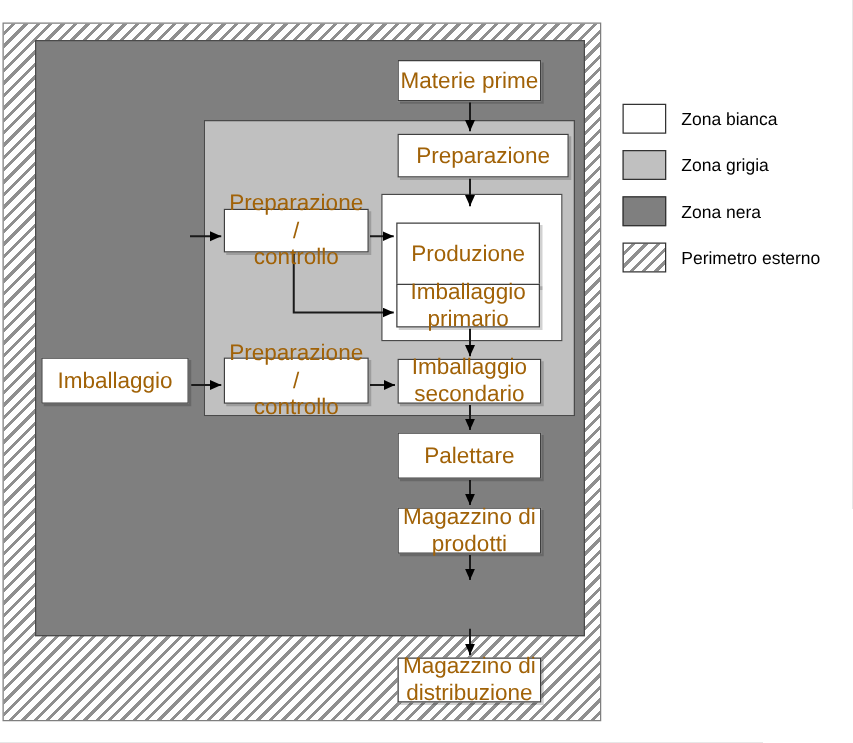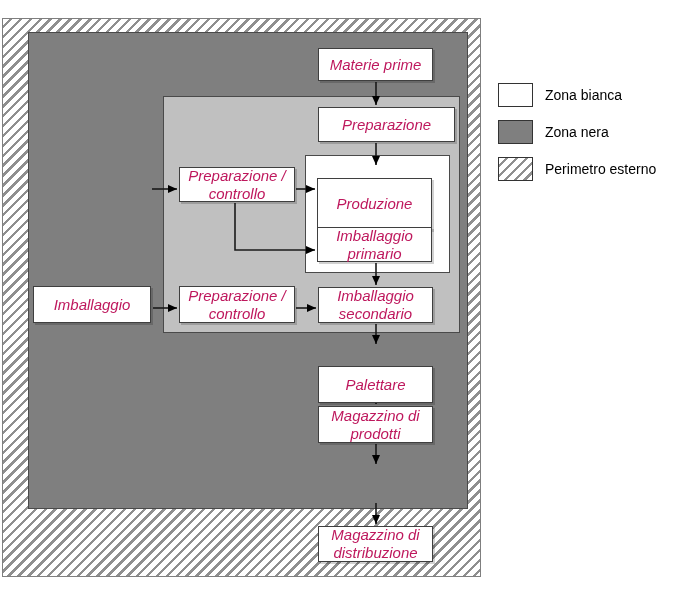--- a/index.html
+++ b/index.html
@@ -39,24 +39,23 @@
   
   .node {
     position: absolute;
     background: #ffffff;
     border: 1px solid #3f3f3f;
     box-shadow: 2px 2px 0 rgba(0,0,0,0.18);
     display: flex;
     align-items: center;
     justify-content: center;
     text-align: center;
-    color: #be185d;
-    font-size: 15px;
+    color: #a16207;
+    font-size: 18px;
     line-height: 1.2;
-    font-style: italic;
   }
   .node .lbl { white-space: pre-line; }
 
   
   .legend {
     position: absolute;
     left: 498px; top: 83px;
     display: flex;
     flex-direction: column;
     gap: 13px;
@@ -128,21 +127,21 @@
   <div class="node" style="left:317px;top:227px;width:115px;height:35px">
     <span class="lbl">Imballaggio
 primario</span>
   </div>
 
   <div class="node" style="left:318px;top:287px;width:115px;height:36px">
     <span class="lbl">Imballaggio
 secondario</span>
   </div>
 
-  <div class="node" style="left:318px;top:366px;width:115px;height:37px">
+  <div class="node" style="left:318px;top:346px;width:115px;height:37px">
     <span class="lbl">Palettare</span>
   </div>
 
   <div class="node" style="left:318px;top:406px;width:115px;height:37px">
     <span class="lbl">Magazzino di
 prodotti</span>
   </div>
 
 
   <div class="node" style="left:318px;top:526px;width:115px;height:36px">
@@ -164,20 +163,24 @@
     <span class="lbl">Preparazione /
 controllo</span>
   </div>
 
   <div class="legend">
     <div class="legend-row">
       <div class="swatch s-bianca"></div>
       <span class="legend-label">Zona bianca</span>
     </div>
     <div class="legend-row">
+      <div class="swatch s-grigia"></div>
+      <span class="legend-label">Zona grigia</span>
+    </div>
+    <div class="legend-row">
       <div class="swatch s-nera"></div>
       <span class="legend-label">Zona nera</span>
     </div>
     <div class="legend-row">
       <div class="swatch s-hatch"></div>
       <span class="legend-label">Perimetro esterno</span>
     </div>
   </div>
 
 </div>

